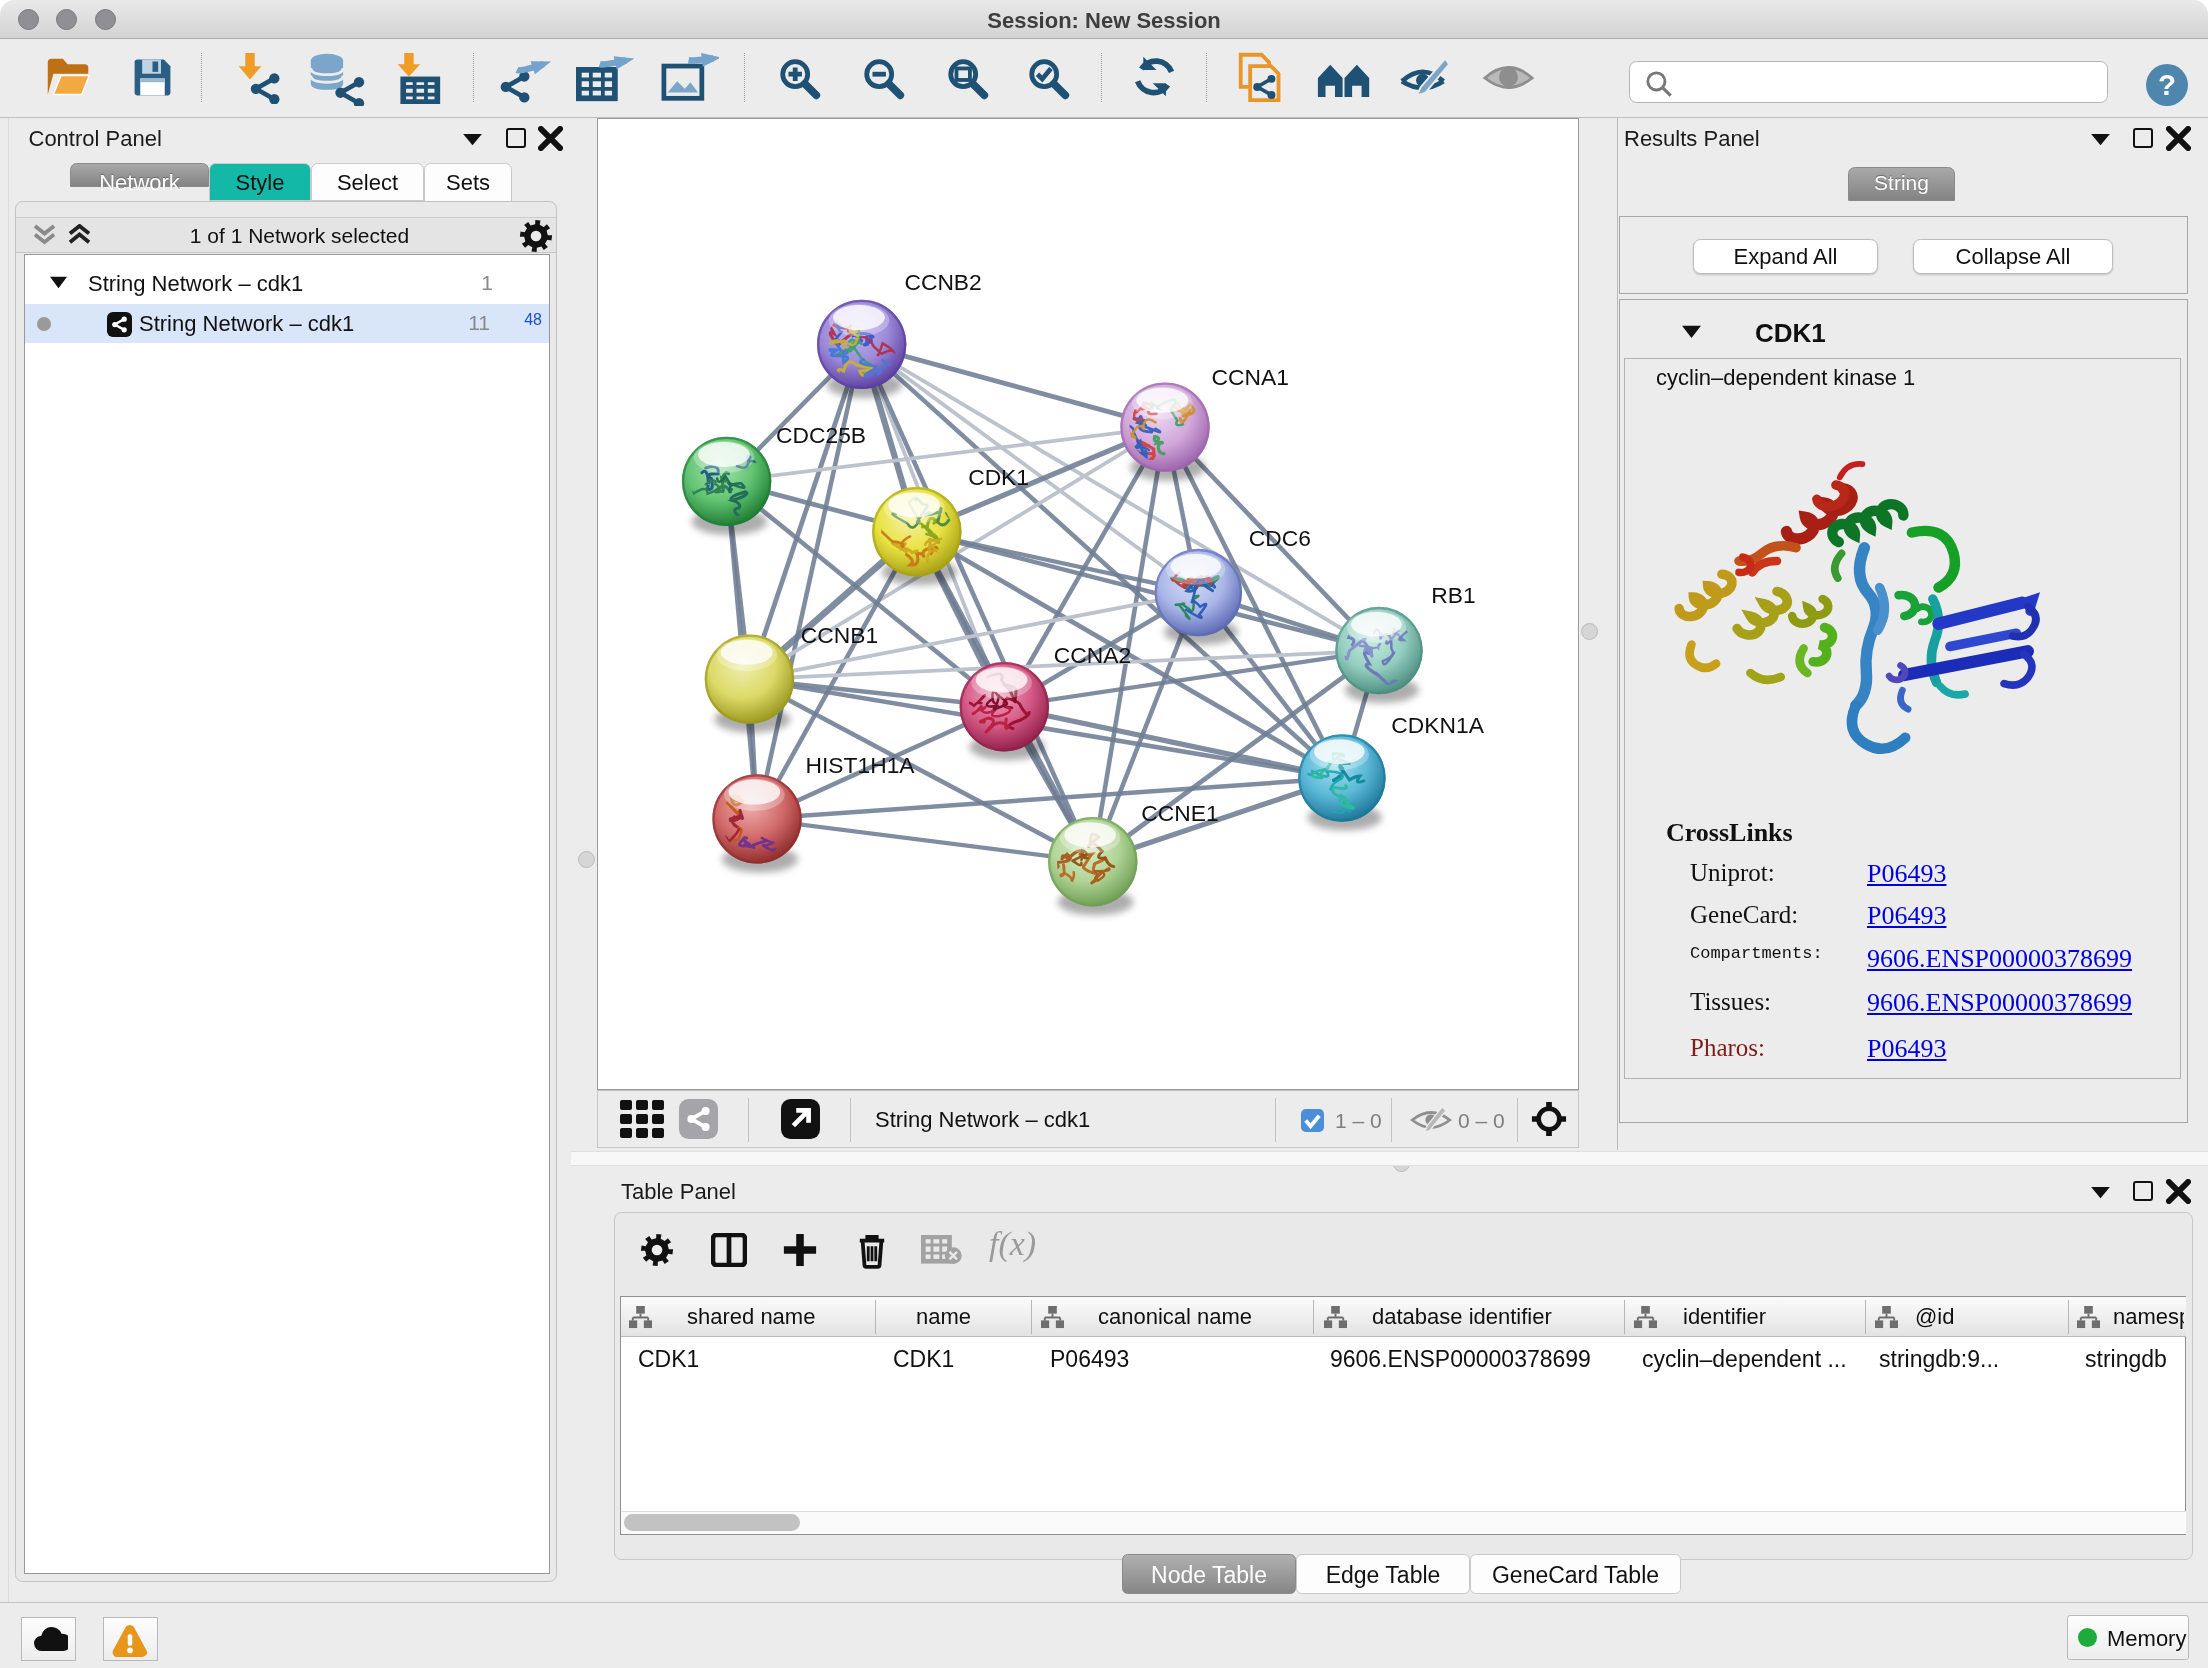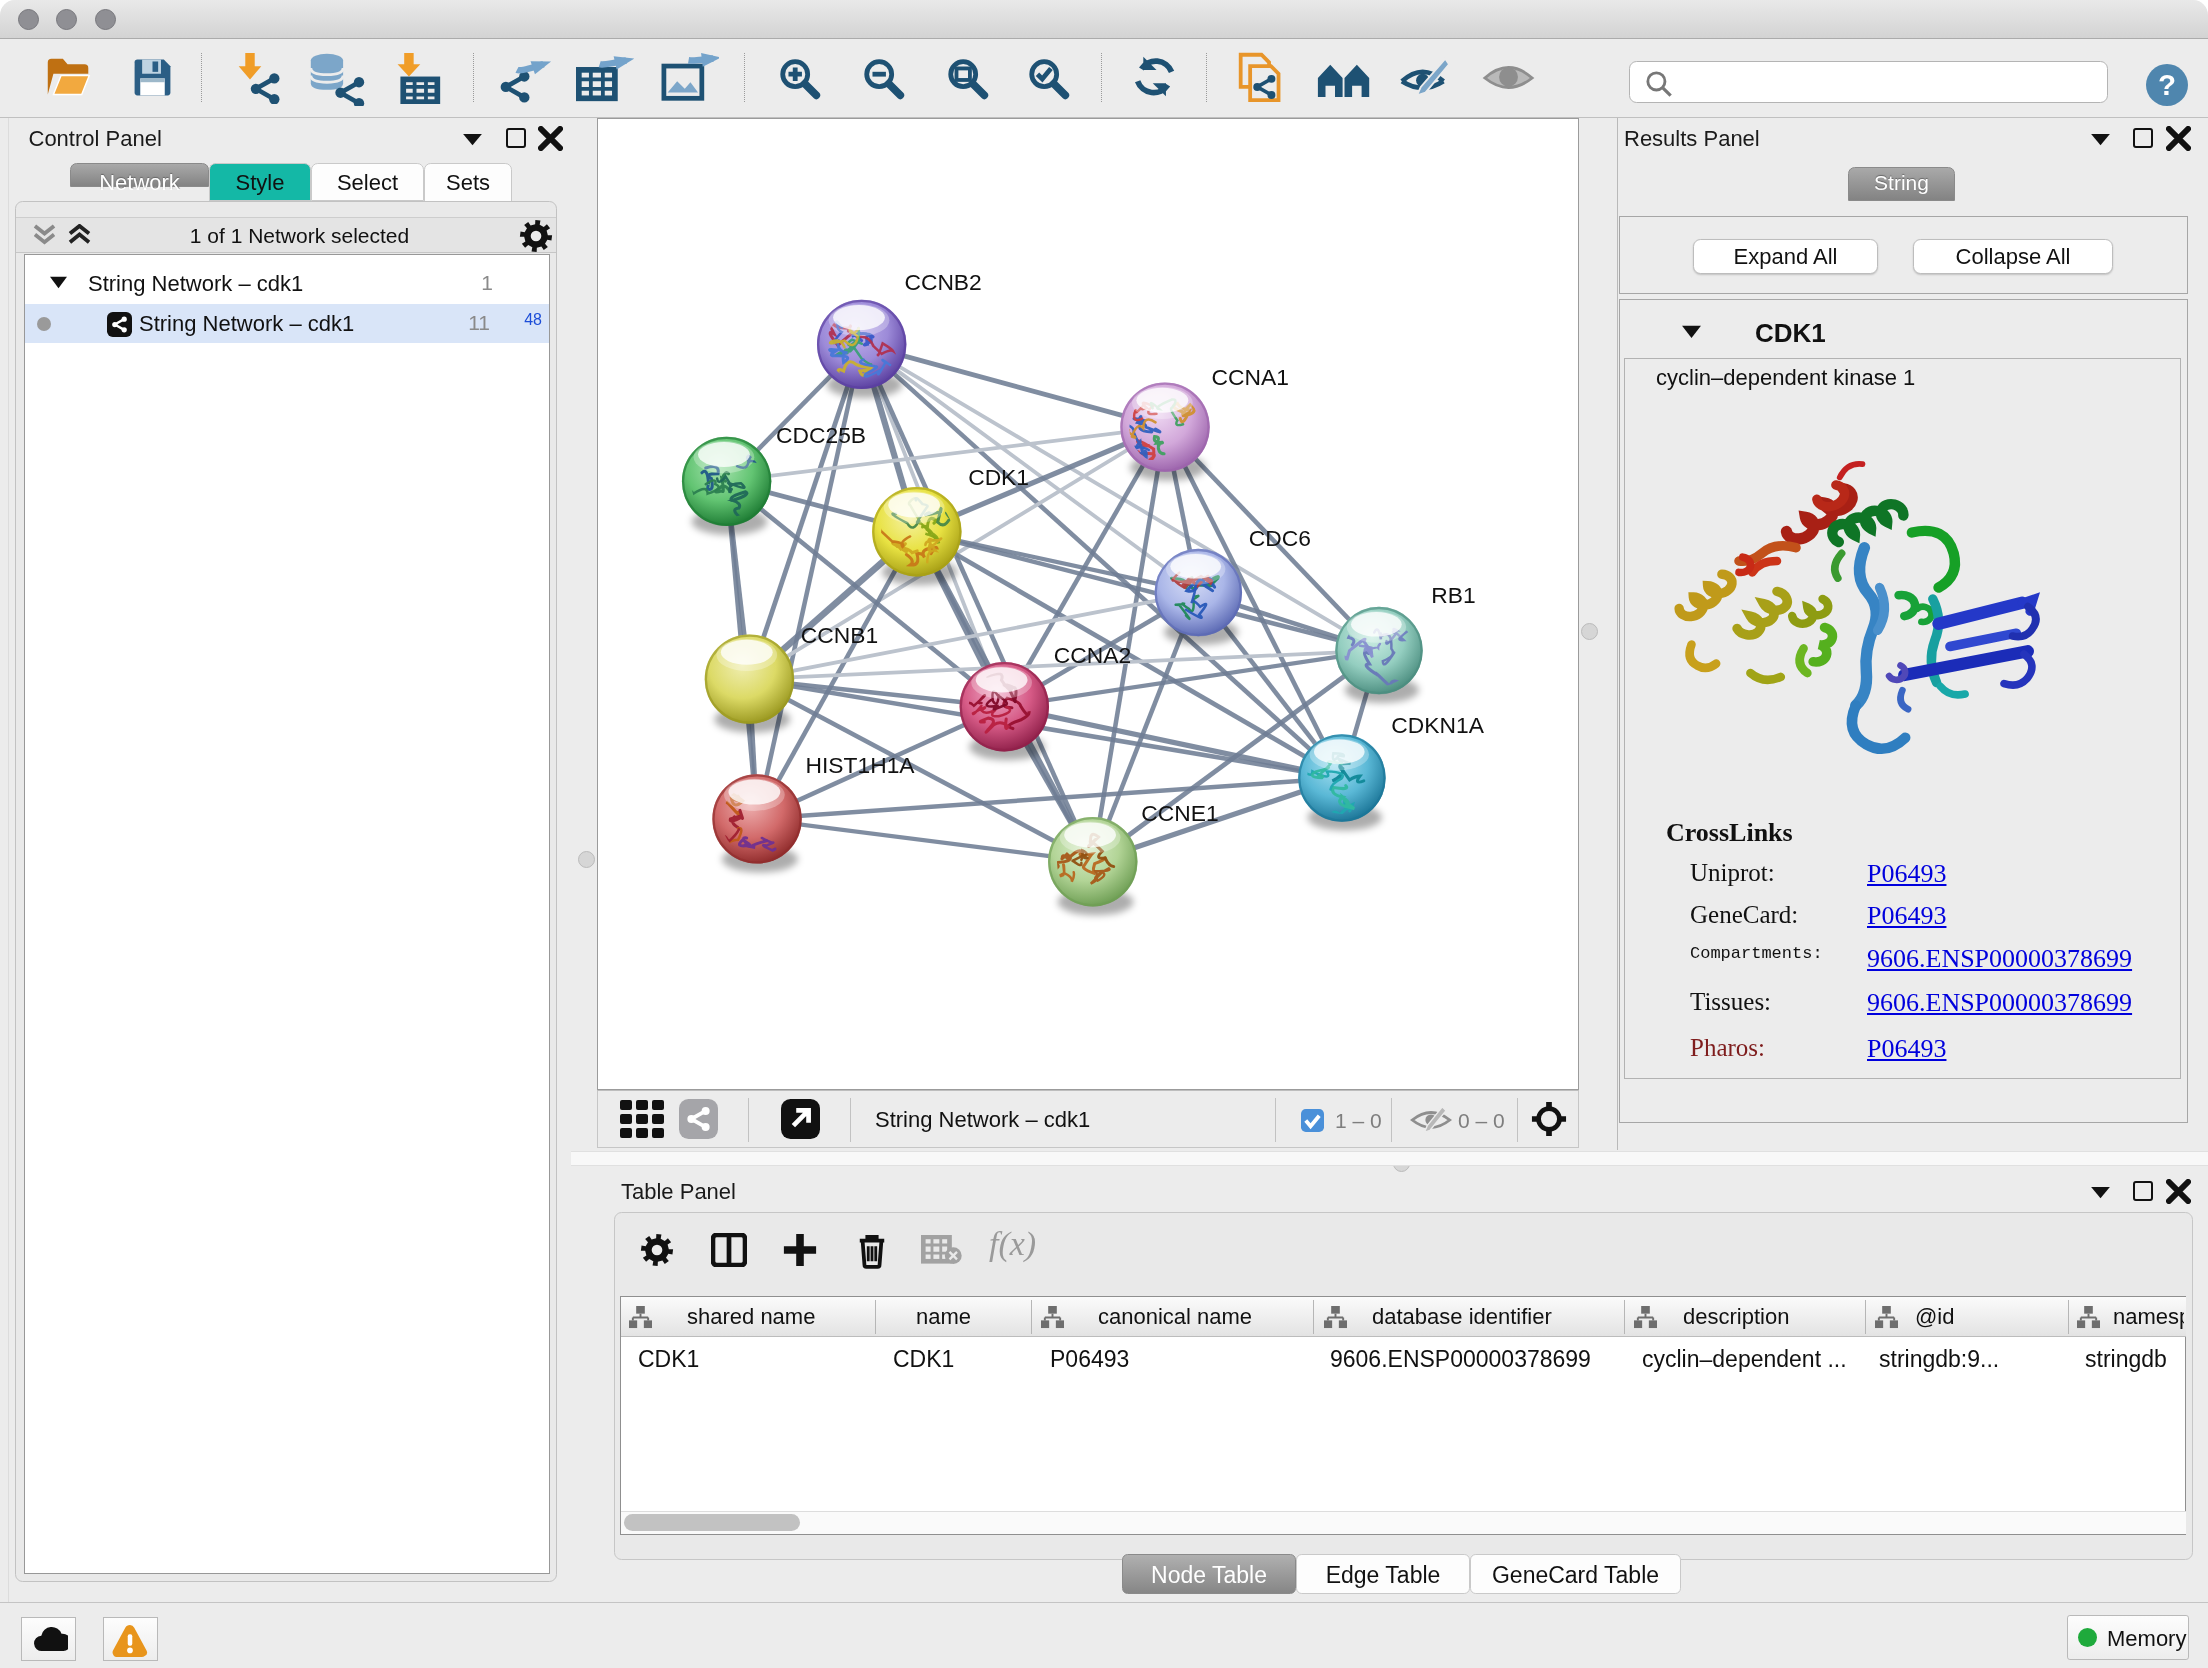--- a/index.html
+++ b/index.html
@@ -4,20 +4,21 @@
 html,body{width:2208px;height:1668px;background:#fff;font-family:"Liberation Sans",sans-serif;overflow:hidden}
 #win{position:absolute;left:0;top:0;width:2208px;height:1668px;background:#ececec;border-radius:15px 15px 0 0;overflow:hidden}
 .abs{position:absolute}
 .ctl{position:absolute;color:#1a1a1a;font-weight:700}
 </style></head><body>
 <div id="win">
     <div class="abs" style="left:0;top:0;width:2208px;height:39px;background:linear-gradient(#e9e9e9,#d3d3d3);border-bottom:1px solid #ababab;border-radius:15px 15px 0 0"></div>
     <div class="abs" style="left:18px;top:8.6px;width:21px;height:21px;border-radius:50%;background:#8f8f94;border:1px solid #77777c"></div>
     <div class="abs" style="left:56px;top:8.6px;width:21px;height:21px;border-radius:50%;background:#8f8f94;border:1px solid #77777c"></div>
     <div class="abs" style="left:95px;top:8.6px;width:21px;height:21px;border-radius:50%;background:#8f8f94;border:1px solid #77777c"></div>
+    <div class="abs" style="left:0;top:7.6px;width:2208px;text-align:center;font-size:22px;font-weight:700;color:#3e3e3e">Session: New Session</div>
     <div class="abs" style="left:0;top:39px;width:2208px;height:79px;background:#ececec;border-bottom:1px solid #c0c0c0"></div>
     <div class="abs" style="left:201px;top:53px;width:0;height:49px;border-left:1.9px dotted #9a9a9a"></div>
     <div class="abs" style="left:473px;top:53px;width:0;height:49px;border-left:1.9px dotted #9a9a9a"></div>
     <div class="abs" style="left:744px;top:53px;width:0;height:49px;border-left:1.9px dotted #9a9a9a"></div>
     <div class="abs" style="left:1101px;top:53px;width:0;height:49px;border-left:1.9px dotted #9a9a9a"></div>
     <div class="abs" style="left:1206px;top:53px;width:0;height:49px;border-left:1.9px dotted #9a9a9a"></div>
     <svg style="position:absolute;left:44px;top:53px;" width="49" height="49" viewBox="0 0 52 52">
   <path d="M4 44 V10 q0-4 4-4 h12 l5 6 h18 q4 0 4 4 v6 H10 Z" fill="#bf7012"></path>
   <path d="M10 44 L18 24 h30 L40 44 Z" fill="#f2a93f" stroke="#fff" stroke-width="1.5"></path>
     </svg>
@@ -649,21 +650,21 @@
     </svg>
     <div class="abs" style="left:1313px;top:1300px;width:1px;height:34px;background:#b6b6b6"></div>
     <div class="abs" style="left:1372px;top:1304px;max-width:812px;overflow:hidden;font-size:22px;color:#111;white-space:nowrap">database identifier</div>
     <svg style="position:absolute;left:1324px;top:1306px;" width="23" height="23" viewBox="0 0 24 24">
       <rect x="7.5" y="0" width="9.0" height="8.0" fill="#6e6e6e"></rect>
       <path d="M12.0 8.0 V12.0 M4.0 12.0 H20.0 M4.0 12.0 V15.0 M20.0 12.0 V15.0" stroke="#6e6e6e" stroke-width="2.0" fill="none"></path>
       <rect x="0" y="15.0" width="8.5" height="8.0" fill="#6e6e6e"></rect>
       <rect x="15.5" y="15.0" width="8.5" height="8.0" fill="#6e6e6e"></rect>
     </svg>
     <div class="abs" style="left:1624px;top:1300px;width:1px;height:34px;background:#b6b6b6"></div>
-    <div class="abs" style="left:1683px;top:1304px;max-width:501px;overflow:hidden;font-size:22px;color:#111;white-space:nowrap">description</div>
+    <div class="abs" style="left:1683px;top:1304px;max-width:501px;overflow:hidden;font-size:22px;color:#111;white-space:nowrap">identifier</div>
     <svg style="position:absolute;left:1634px;top:1306px;" width="23" height="23" viewBox="0 0 24 24">
       <rect x="7.5" y="0" width="9.0" height="8.0" fill="#6e6e6e"></rect>
       <path d="M12.0 8.0 V12.0 M4.0 12.0 H20.0 M4.0 12.0 V15.0 M20.0 12.0 V15.0" stroke="#6e6e6e" stroke-width="2.0" fill="none"></path>
       <rect x="0" y="15.0" width="8.5" height="8.0" fill="#6e6e6e"></rect>
       <rect x="15.5" y="15.0" width="8.5" height="8.0" fill="#6e6e6e"></rect>
     </svg>
     <div class="abs" style="left:1865px;top:1300px;width:1px;height:34px;background:#b6b6b6"></div>
     <div class="abs" style="left:1915px;top:1304px;max-width:270px;overflow:hidden;font-size:22px;color:#111;white-space:nowrap">@id</div>
     <svg style="position:absolute;left:1875px;top:1306px;" width="23" height="23" viewBox="0 0 24 24">
       <rect x="7.5" y="0" width="9.0" height="8.0" fill="#6e6e6e"></rect>

